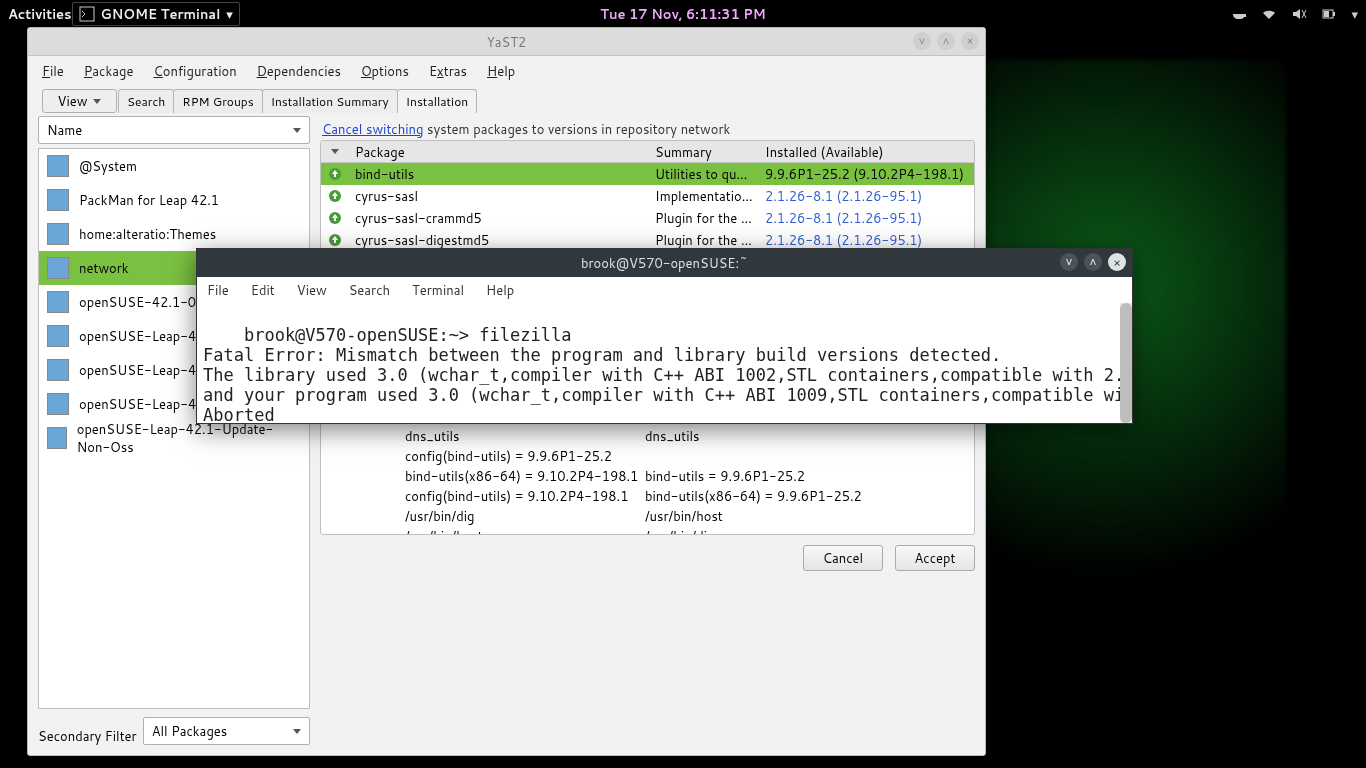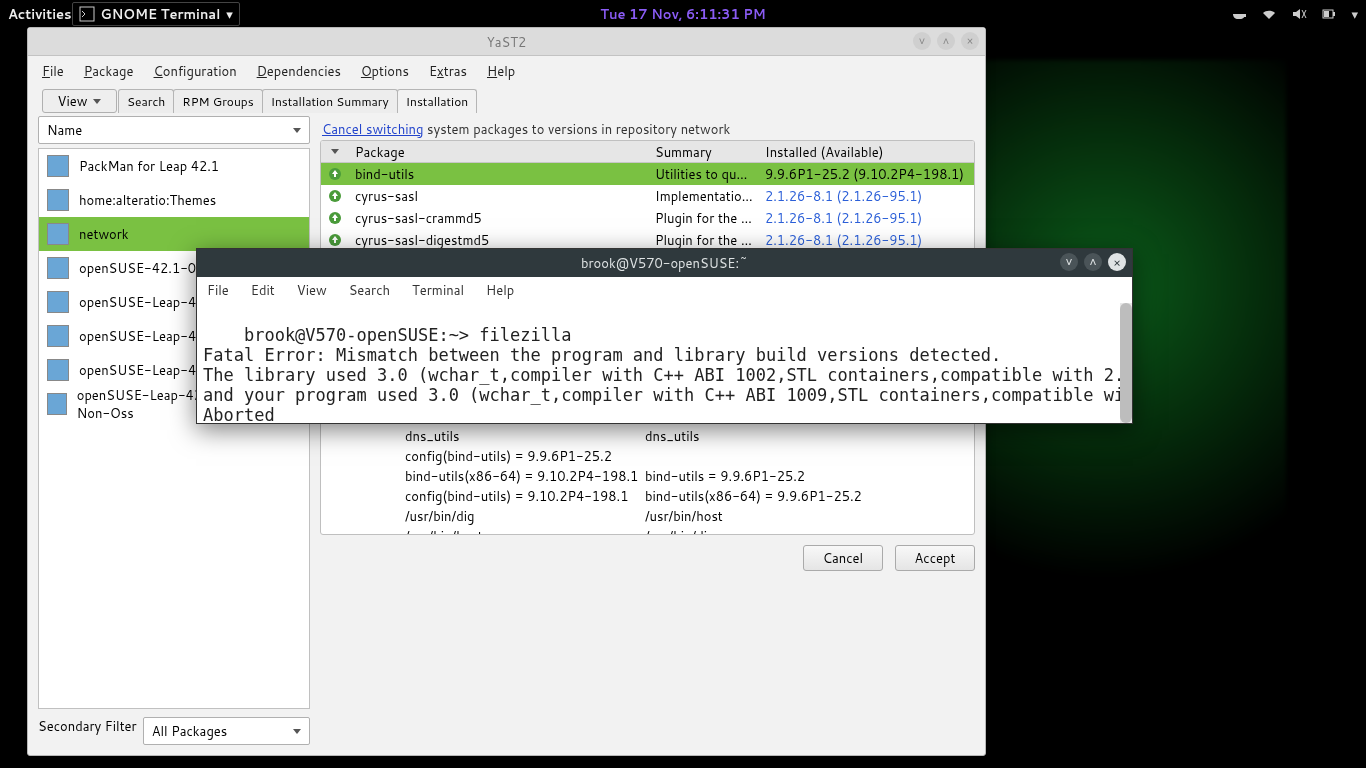--- a/index.html
+++ b/index.html
@@ -1,21 +1,21 @@
 <!DOCTYPE html>
 <html><head>
 <meta charset="utf-8">
 <style>
 * { margin: 0; padding: 0; box-sizing: border-box; font-family: "Cantarell", "Segoe UI", sans-serif; font-size: 13px; }
 html, body { width: 1366px; height: 768px; overflow: hidden; background: #000; }
 
 
 .gnome-bar { position: absolute; top:0; left:0; width:100%; height:27px; background:#000; color:#ccc; display:flex; align-items:center; padding:0 8px; z-index:2; }
 .gnome-bar .left { display:flex; align-items:center; }
-.gnome-bar .center { position:absolute; left:50%; transform:translateX(-50%); color:#8b5cf6; font-weight:bold; }
+.gnome-bar .center { position:absolute; left:50%; transform:translateX(-50%); color:#f0abfc; font-weight:bold; }
 .gnome-bar .right { margin-left:auto; display:flex; align-items:center; gap:14px; }
 .gnome-bar .app-ind { display:flex; align-items:center; gap:6px; border:1px solid #444; padding:2px 6px; border-radius:2px; }
 
 
 .desk-glow { position:absolute; right:80px; top:60px; width:360px; height:640px;
   background: radial-gradient(circle at 50% 35%, #0b5b1a 0%, #052b0b 35%, #000 65%);
   filter: blur(2px); z-index:1; }
 
 
 .yast { position:absolute; top:27px; left:27px; width:959px; height:729px; background:#f2f2f2; border:1px solid #b8b8b8; border-radius:3px; box-shadow:0 2px 10px rgba(0,0,0,.4); z-index:3; display:flex; flex-direction:column; }
@@ -32,21 +32,21 @@
 .tab { border:1px solid #b5b5b5; border-bottom:none; padding:3px 8px; background:#ededed; border-radius:3px 3px 0 0; margin-left:-1px; font-size:12px; }
 .tab.active { background:#f2f2f2; position:relative; }
 
 .yast .body { flex:1; display:flex; padding:0 10px 10px 10px; gap:0; }
 .left-pane { width:272px; display:flex; flex-direction:column; }
 .combo { height:28px; border:1px solid #b0b0b0; background:#fff; display:flex; align-items:center; padding:0 8px; justify-content:space-between; border-radius:2px; }
 .repo-list { flex:1; border:1px solid #c0c0c0; background:#fff; margin-top:4px; overflow:hidden; }
 .repo-item { height:34px; display:flex; align-items:center; gap:10px; padding:0 8px; }
 .repo-item.selected { background:#7ac142; }
 .repo-icon { width:22px; height:22px; background:#6aa6d6; border:1px solid #888; }
-.sec-filter { margin-top:8px; display:flex; align-items:flex-start; gap:6px; }
+.sec-filter { margin-top:8px; display:flex; align-items:flex-end; gap:6px; }
 .sec-filter .combo { flex:1; }
 
 .right-pane { flex:1; display:flex; flex-direction:column; margin-left:10px; }
 .notice { height:24px; padding:4px 2px; color:#333; font-size:12px; }
 .notice a { color:#2244cc; text-decoration:underline; }
 .pkg-table { border:1px solid #c0c0c0; background:#fff; border-radius:3px; overflow:hidden; }
 .pkg-head, .pkg-row { display:flex; height:22px; align-items:center; }
 .pkg-head { background:#e6e6e6; border-bottom:1px solid #c7c7c7; font-weight:normal; }
 .col-chk { width:28px; display:flex; justify-content:center; }
 .col-pkg { width:300px; padding:0 6px; }
@@ -154,20 +154,24 @@
   </div>
   <div class="body">
     <div class="left-pane">
       <div class="combo">
         <span>Name</span>
         <span class="chev"></span>
       </div>
       <div class="repo-list" id="repo-list">
           <div class="repo-item">
             <span class="repo-icon"></span>
+            <span>@System</span>
+          </div>
+          <div class="repo-item">
+            <span class="repo-icon"></span>
             <span>PackMan for Leap 42.1</span>
           </div>
           <div class="repo-item">
             <span class="repo-icon"></span>
             <span>home:alteratio:Themes</span>
           </div>
           <div class="repo-item selected">
             <span class="repo-icon"></span>
             <span>network</span>
           </div>

